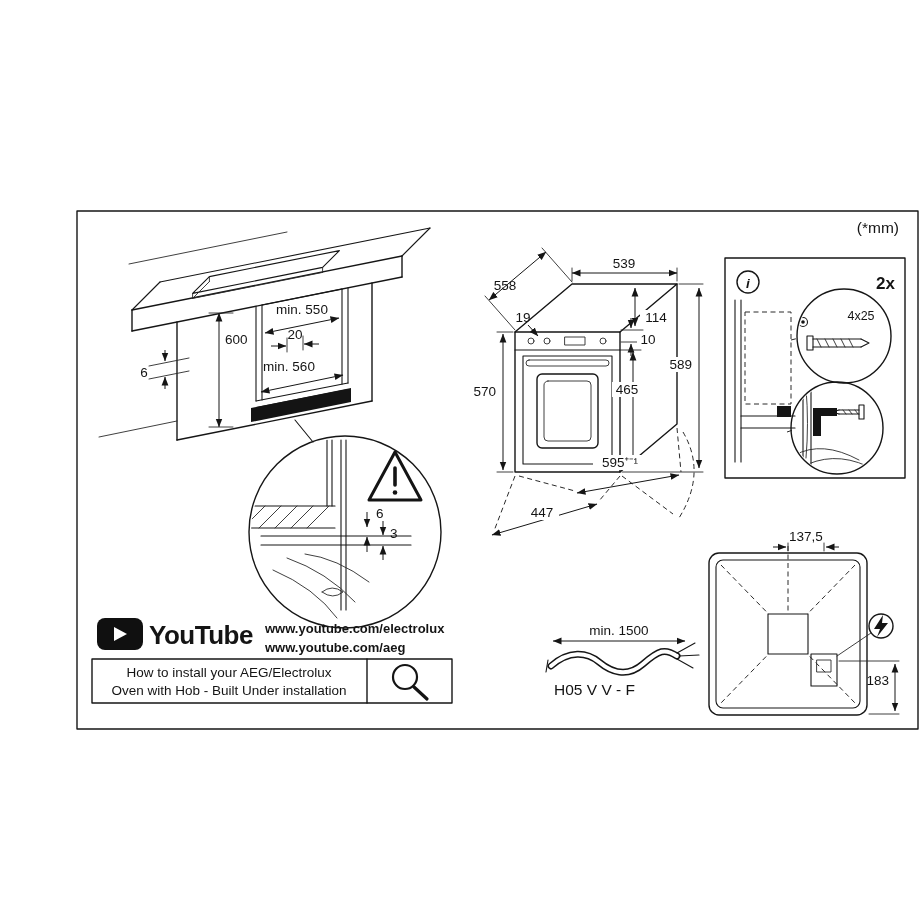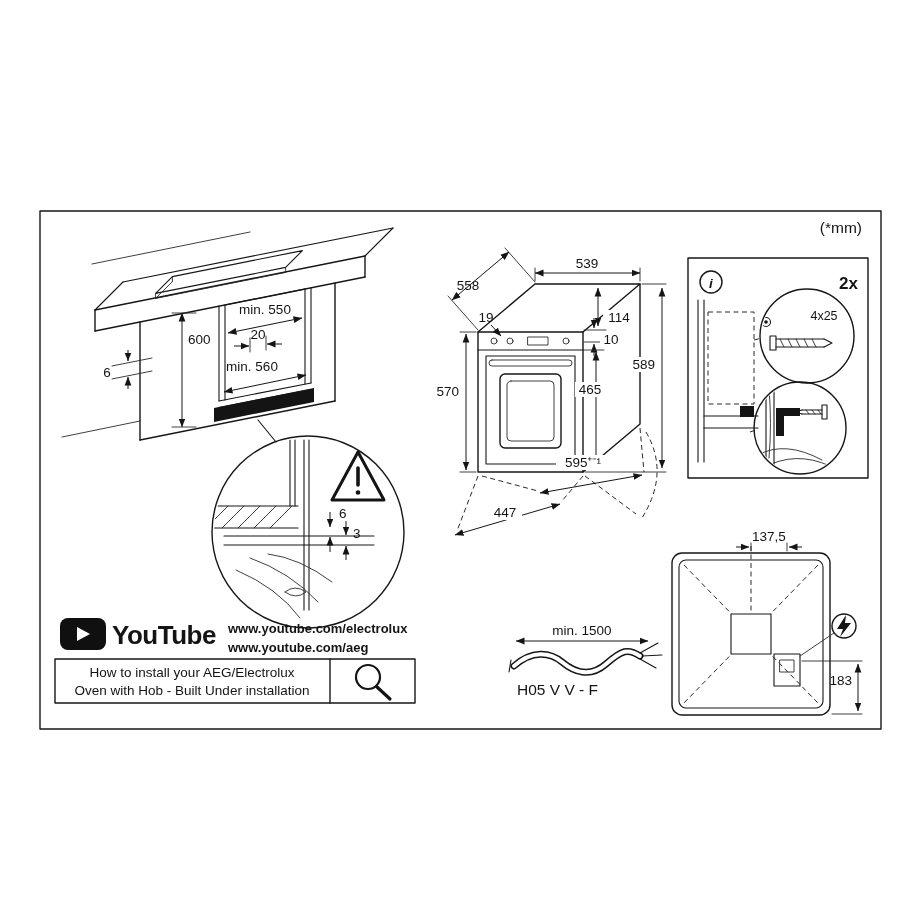--- a/index.html
+++ b/index.html
@@ -1,16 +1,16 @@
 <!DOCTYPE html>
 <html><head>
 <meta charset="utf-8">
 <style>
   html,body{margin:0;padding:0;background:#fff;}
-  .page{position:relative;width:734px;height:922px;background:#fff;font-family:"Liberation Sans",sans-serif;}
+  .page{position:relative;width:734px;height:922px;background:#fff;font-family:"Liberation Sans",sans-serif;margin-left:37px;}
   svg{display:block;}
   .s  {stroke:#161616;fill:none;stroke-width:1.4;stroke-linecap:round;stroke-linejoin:round;}
   .t1 {stroke:#161616;fill:none;stroke-width:1.1;stroke-linecap:round;stroke-linejoin:round;}
   .t2 {stroke:#2a2a2a;fill:none;stroke-width:0.9;stroke-linecap:round;stroke-linejoin:round;}
   .dsh{stroke:#2a2a2a;fill:none;stroke-width:1;stroke-dasharray:5 3.5;}
   .dim{stroke:#161616;fill:none;stroke-width:1;}
   .fb {fill:#141414;stroke:none;}
   .wb {fill:#ffffff;stroke:none;}
   .tx {font-family:"Liberation Sans",sans-serif;font-size:13.5px;fill:#141414;}
   .tx-s{font-size:12.5px;}

